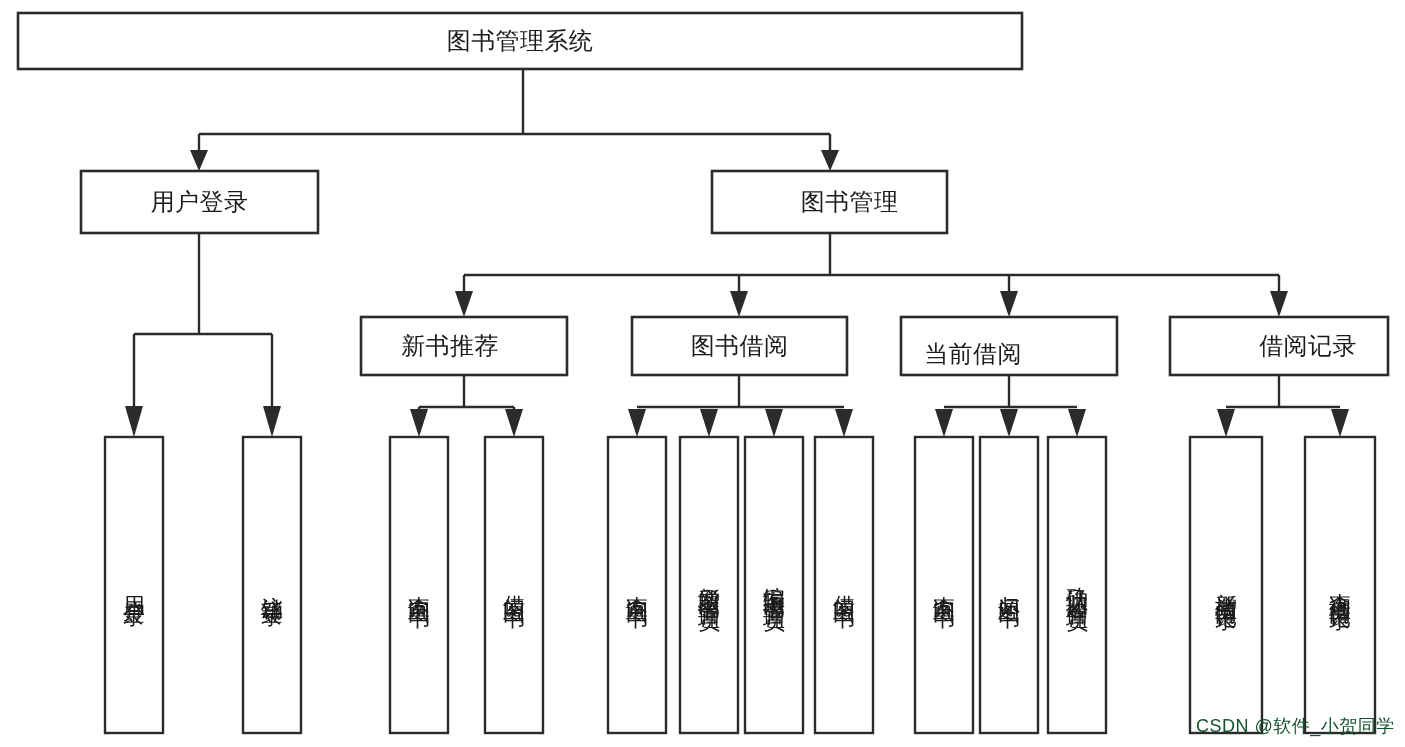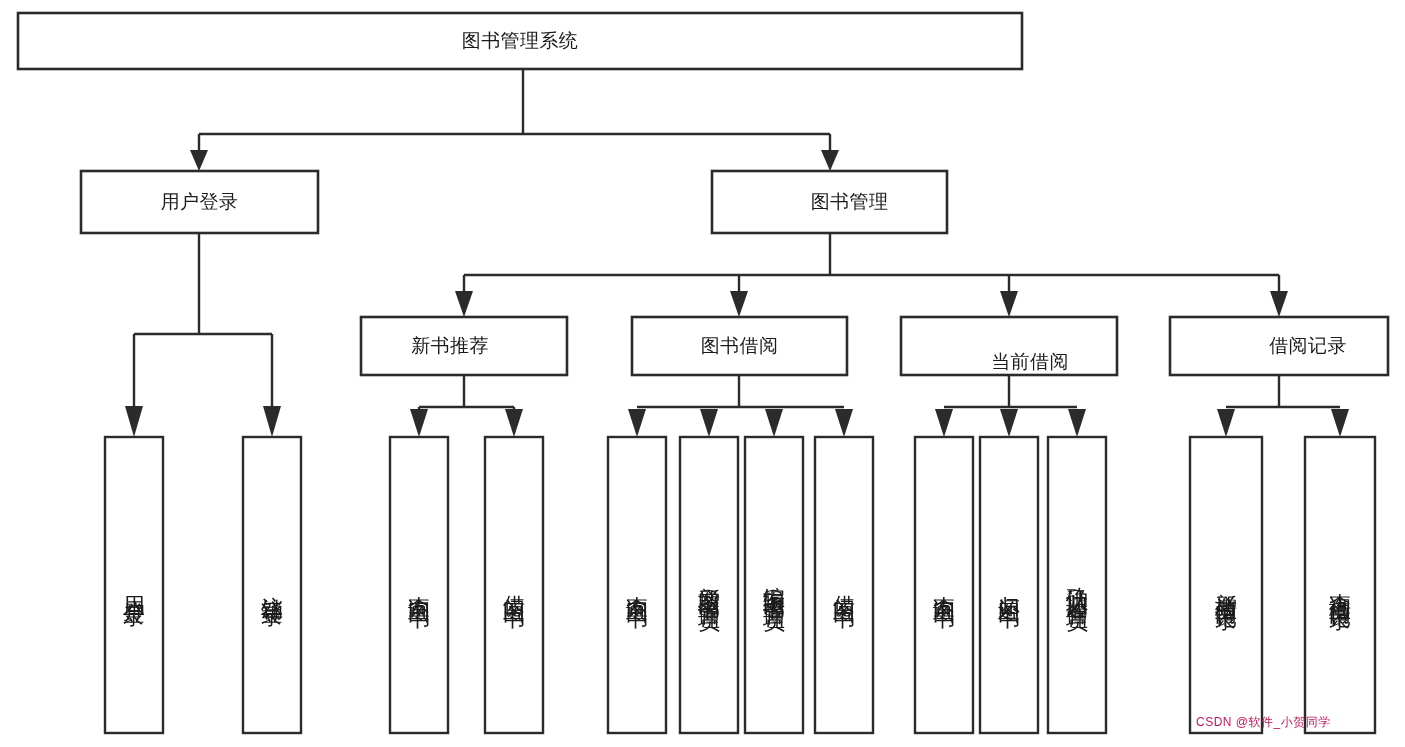--- a/index.html
+++ b/index.html
@@ -40,41 +40,41 @@
     fill: none;
   }
   .arrow-head {
     fill: #2b2b2b;
     stroke: none;
   }
   .node-label {
     position: absolute;
     color: #1b1b1b;
     font-family: "Liberation Sans", "DejaVu Sans", sans-serif;
-    font-size: 19px;
+    font-size: 24px;
     line-height: 1.18;
     letter-spacing: 0.4px;
     display: flex;
     align-items: center;
     justify-content: center;
     text-align: center;
     pointer-events: none;
     white-space: nowrap;
   }
   .node-label.vertical {
     writing-mode: vertical-rl;
     text-orientation: upright;
     font-size: 22px;
     letter-spacing: 3.5px;
     line-height: 1;
   }
   .watermark {
     position: absolute;
-    color: #be185d;
-    font-size: 12px;
+    color: #14532d;
+    font-size: 18px;
     font-family: "Liberation Sans", "DejaVu Sans", sans-serif;
     letter-spacing: 0.5px;
     white-space: nowrap;
   }
 </style>
 </head>
 <body>
 
 <div id="diagram-canvas">
 
@@ -177,21 +177,21 @@
     <rect class="node-box-thin" x="1305" y="437" width="70" height="296"></rect>
   </svg>
 
   <div class="node-label" style="left:18px; top:13px; width:1004px; height:56px;">图书管理系统</div>
 
   <div class="node-label" style="left:81px; top:171px; width:237px; height:62px;">用户登录</div>
   <div class="node-label" style="left:712px; top:171px; width:235px; height:62px;padding-left:20px;">图书管理</div>
 
   <div class="node-label" style="left:361px; top:317px; width:178px; height:58px;text-align:right;">新书推荐</div>
   <div class="node-label" style="left:632px; top:317px; width:215px; height:58px;">图书借阅</div>
-  <div class="node-label" style="left:922px; top:317px; width:216px; height:75px;margin-top:8px;">当前借阅</div>
+  <div class="node-label" style="left:865px; top:317px; width:216px; height:75px;">当前借阅</div>
   <div class="node-label" style="left:1170px; top:317px; width:218px; height:58px;margin-left:29px;">借阅记录</div>
 
   <div class="node-label vertical" style="left:105px; top:437px; width:58px; height:296px;">用户登录</div>
   <div class="node-label vertical" style="left:243px; top:437px; width:58px; height:296px;">注销登录</div>
   <div class="node-label vertical" style="left:390px; top:437px; width:58px; height:296px;">查询图书</div>
   <div class="node-label vertical" style="left:485px; top:437px; width:58px; height:296px;">借阅图书</div>
   <div class="node-label vertical" style="left:608px; top:437px; width:58px; height:296px;">查询图书</div>
   <div class="node-label vertical" style="left:680px; top:437px; width:58px; height:296px;">新增图书（管理员）</div>
   <div class="node-label vertical" style="left:745px; top:437px; width:58px; height:296px;">编辑图书（管理员）</div>
   <div class="node-label vertical" style="left:815px; top:437px; width:58px; height:296px;">借阅图书</div>

